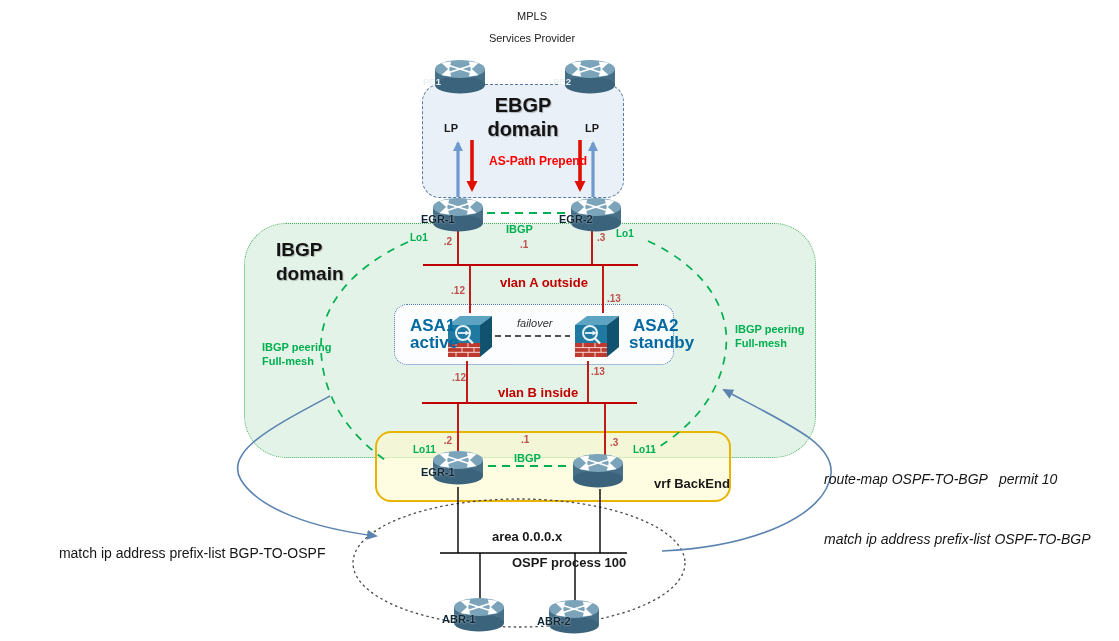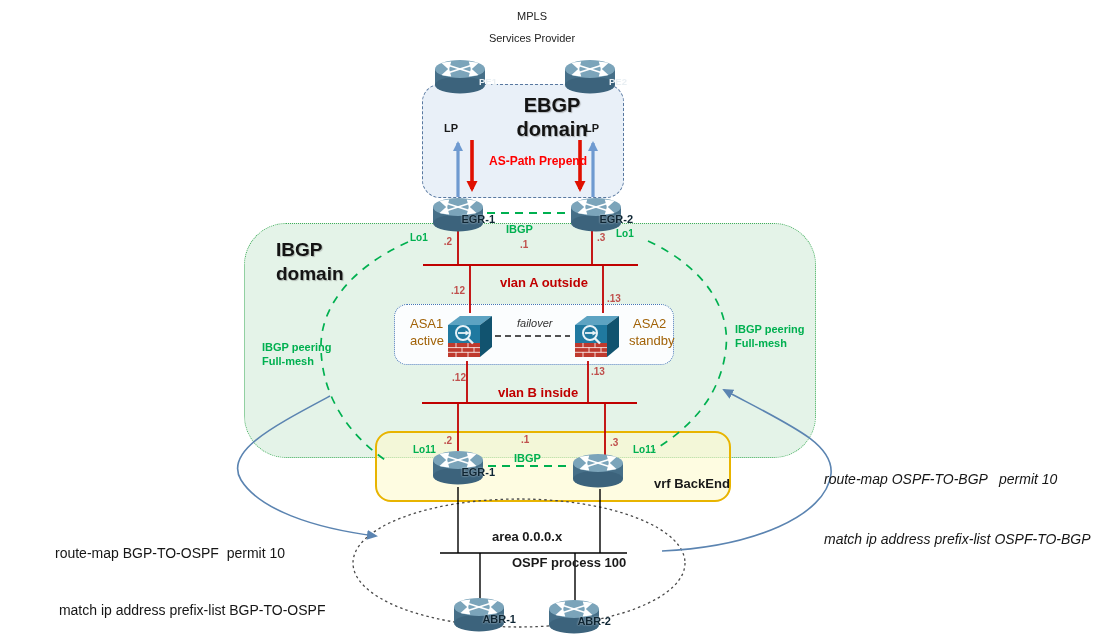--- a/index.html
+++ b/index.html
@@ -10,34 +10,34 @@
             border-radius:18px;background:#e9f0f8;z-index:1;}
   #ibgp-box{left:244px;top:223px;width:572px;height:235px;border:1.6px dotted #3fae5a;
             border-radius:42px;background:#e4f3e8;z-index:1;}
   #vrf-box{left:375px;top:431px;width:356px;height:71px;border:2px solid #e8b400;
            border-radius:16px;background:rgba(253,250,205,0.6);z-index:2;}
   #asa-box{left:394px;top:304px;width:280px;height:61px;border:1.4px dotted #4576b5;
            border-radius:13px;background:rgba(253,254,255,0.92);z-index:2;}
   #lines{position:absolute;left:0;top:0;z-index:4;pointer-events:none;}
   .lbl{position:absolute;white-space:pre;color:#1a1a1a;z-index:6;line-height:1.1;}
   .center{text-align:center;}
-  .title{font-size:20px;font-weight:bold;color:#141414;text-shadow:1px 1px 1px rgba(110,110,110,0.45);margin-left:29px;}
+  .title{font-size:20px;font-weight:bold;color:#141414;text-shadow:1px 1px 1px rgba(110,110,110,0.45);}
   .title2{font-size:19px;font-weight:bold;color:#141414;text-shadow:1px 1px 1px rgba(110,110,110,0.45);}
   .small{font-size:11px;color:#222;}
   .bold{font-weight:bold;}
   .green{color:#00b050;font-weight:bold;font-size:11px;}
   .greensm{color:#00b050;font-weight:bold;font-size:10px;}
   .redip{color:#c0504d;font-weight:bold;font-size:10px;}
   .redtext{color:#c00000;font-weight:bold;font-size:13px;}
-  .asatext{font-size:13px;color:#a16207;}
+  .asatext{font-size:17px;color:#0369a1;font-weight:bold;}
   .fo{font-size:11px;font-style:italic;color:#333;}
   .annot{font-size:14px;color:#161616;line-height:19px;}
   .device{position:absolute;z-index:5;width:54px;height:38px;}
   .router-icon{display:block;width:54px;height:38px;}
-  .dlabel{position:absolute;left:-10px;right:-10px;top:17px;text-align:right;
+  .dlabel{position:absolute;left:-10px;right:-10px;top:17px;text-align:left;
           font-size:11px;font-weight:bold;color:#0e2533;
           text-shadow:0 0 2px rgba(255,255,255,0.75);}
   .pe .dlabel{color:#e9eff3;font-size:9.5px;text-shadow:none;top:18px;}
   .asa-device{position:absolute;z-index:5;width:54px;height:52px;}
   .asa-icon{display:block;width:54px;height:52px;}
 </style>
 </head>
 <body>
 
 <div id="canvas">
@@ -331,21 +331,20 @@
   <div class="lbl redip" style="left:610px;top:437px;">.3</div>
   <div class="lbl greensm" style="left:413px;top:444px;">Lo11</div>
   <div class="lbl greensm" style="left:633px;top:444px;">Lo11</div>
   <div class="lbl green" style="left:514px;top:452px;">IBGP</div>
   <div class="lbl bold" style="left:654px;top:477px;font-size:13px;">vrf BackEnd</div>
 
   <div class="lbl bold" style="left:512px;top:512px;font-size:13px;margin-top:44px;">OSPF process 100</div>
   <div class="lbl bold" style="left:492px;top:530px;font-size:13px;">area 0.0.0.x</div>
 
   <div class="lbl annot" style="left:55px;top:506px;">
-    <div>route-map BGP-TO-OSPF  permit 10</div>
     <div> match ip address prefix-list BGP-TO-OSPF</div>
     
     
   </div>
   <div class="lbl annot" style="left:824px;top:429px;line-height:20px;font-style:italic;">
     <div>route-map OSPF-TO-BGP   permit 10</div>
     <div>match ip address prefix-list OSPF-TO-BGP</div>
   </div>
 
 </div>

